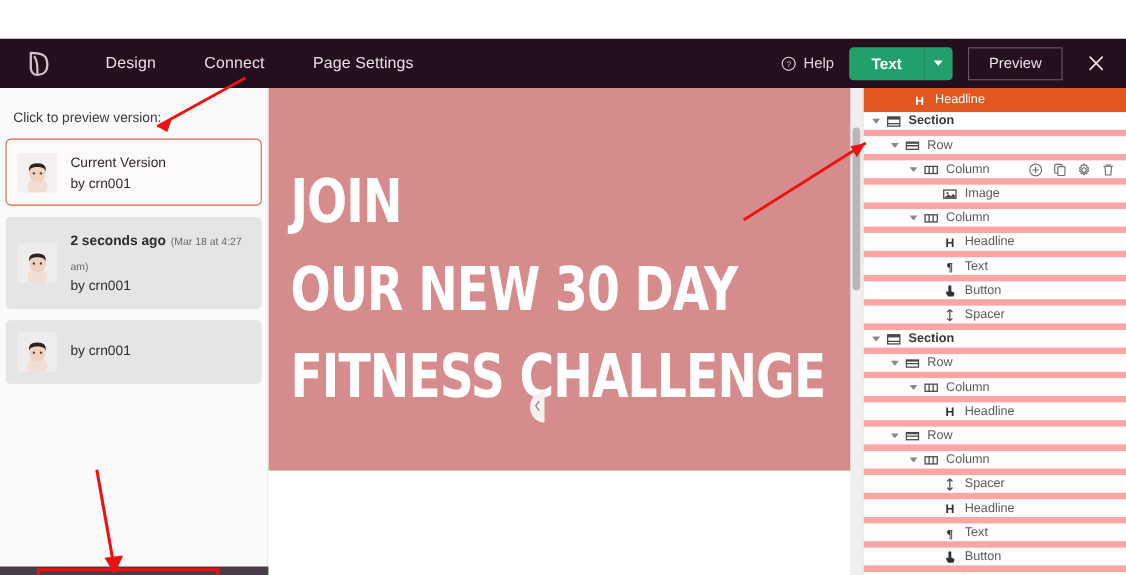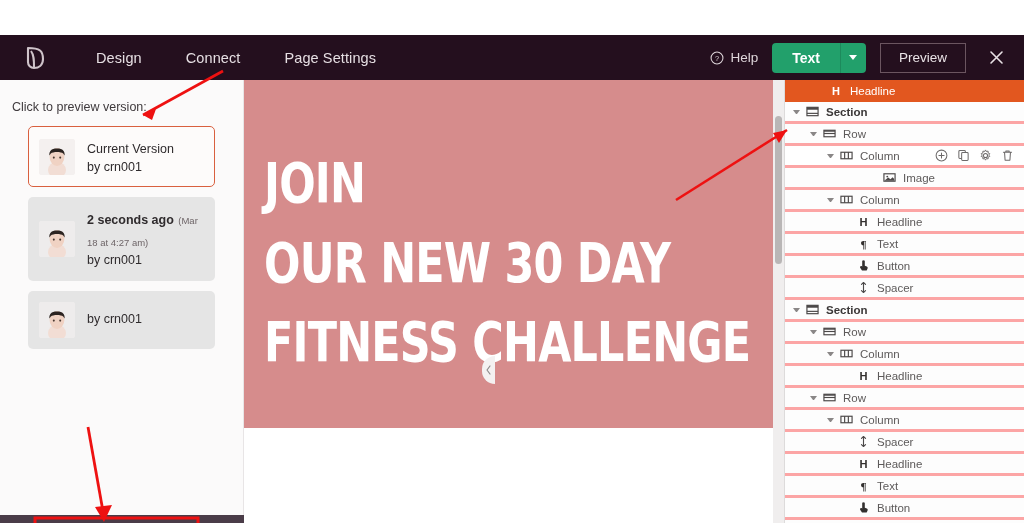--- a/index.html
+++ b/index.html
@@ -91,21 +91,21 @@
     position: absolute; top: 45px; left: 0;
     width: 244px; height: 478px;
     background: #fbfafa;
     border-right: 1px solid #e8e5e6;
     overflow: hidden;
   }
   .lp-title {
     font-size: 12.5px; color: #3f3a3d;
     padding: 20px 0 12px 12px;
   }
-  .ver-list { padding: 0 28px; }
+  .ver-list { padding: 0 5px; }
   .ver-card {
     display: flex; align-items: center;
     background: #e5e5e5;
     border-radius: 5px;
     padding: 10px 10px;
     margin-bottom: 10px;
     border: 1px solid transparent;
     cursor: pointer;
     min-height: 54px;
   }
@@ -223,21 +223,21 @@
   .rightpanel {
     position: absolute; top: 45px; right: 0;
     width: 240px; height: 478px;
     background: #ffffff;
     border-left: 1px solid #dddbdb;
     overflow: hidden;
   }
   .layer-row {
     display: flex; align-items: center;
     height: 22px;
-    border-bottom: 3px solid #fca5a5;
+    border-bottom: 6px solid #fca5a5;
     font-size: 11.5px;
     color: #5d5a5a;
     position: relative;
     cursor: pointer;
     background: #fdfdfd;
   }
   .layer-row.sel {
     background: #e2571f;
     color: #ffffff;
     border-bottom: 1px solid #e2571f;
@@ -532,21 +532,21 @@
                 <path d="M7 1 L7.9 2.7 L9.8 2.3 L9.8 4.3 L11.6 5 L10.5 6.5 L11.6 8 L9.8 8.7 L9.8 10.7 L7.9 10.3 L7 12 L6.1 10.3 L4.2 10.7 L4.2 8.7 L2.4 8 L3.5 6.5 L2.4 5 L4.2 4.3 L4.2 2.3 L6.1 2.7 Z" fill="none" stroke="#6d6a6a" stroke-width="1" stroke-linejoin="round"></path>
               </svg>
             </span>
             <span>
               <svg class="act-ico" viewBox="0 0 14 14">
                 <path d="M2.6 3.4 L11.4 3.4 M5.2 3.4 L5.2 2.1 L8.8 2.1 L8.8 3.4 M3.8 3.4 L4.4 12 L9.6 12 L10.2 3.4" fill="none" stroke="#6d6a6a" stroke-width="1.1" stroke-linecap="round" stroke-linejoin="round"></path>
               </svg>
             </span>
           </span>
         </div>
-        <div class="layer-row" style="padding-left: 85px;">
+        <div class="layer-row" style="padding-left: 59px;">
           <span class="twisty blank"></span>
           <span class="lrow-ico">
             <svg width="13" height="13" viewBox="0 0 14 14">
               <rect x="1" y="3" width="12" height="8" stroke="#4b4848" fill="none" stroke-width="1.25"></rect>
               <circle cx="4.6" cy="6" r="1" fill="#4b4848"></circle>
               <path d="M2 10 L5.6 7 L8 9 L10.4 6.6 L12 8.6 L12 10.6 L2 10.6 Z" fill="#4b4848"></path>
             </svg>
           </span>
           <span class="lrow-label">Image</span>
         </div>

